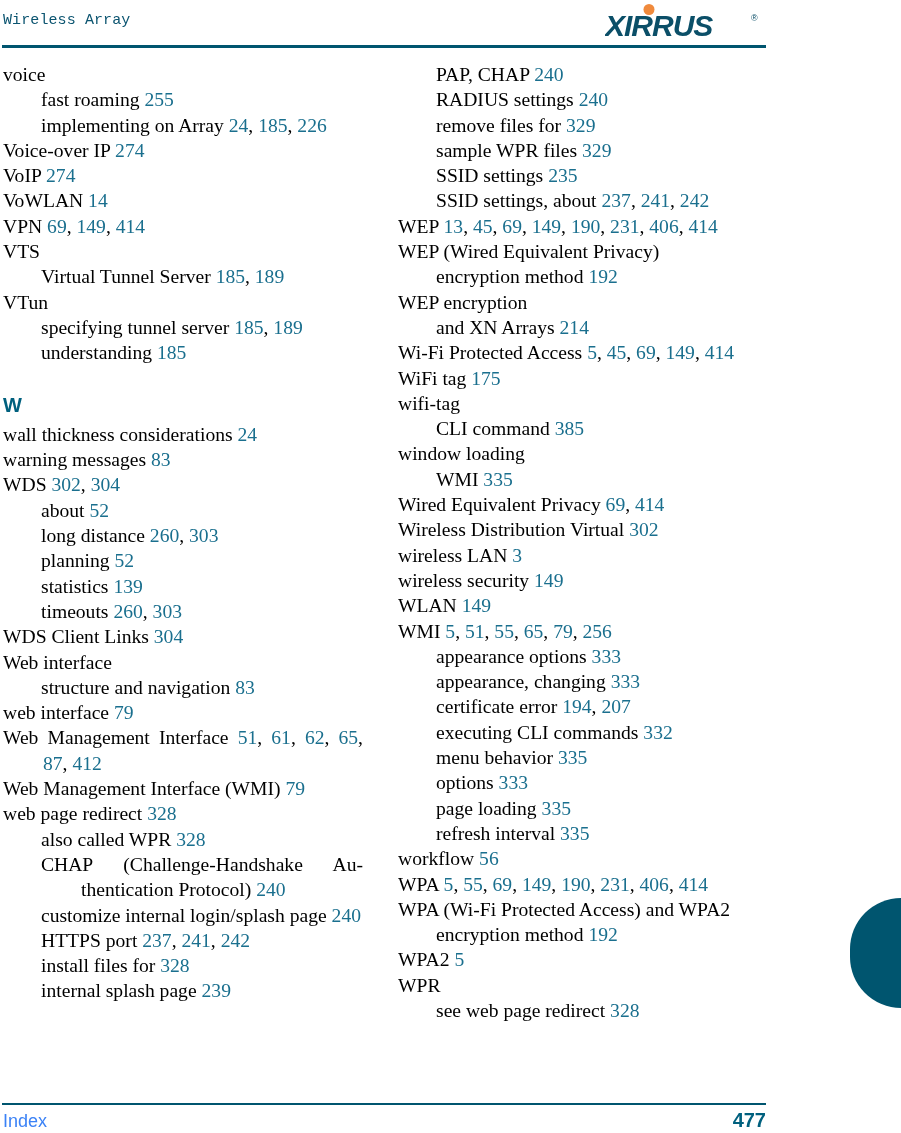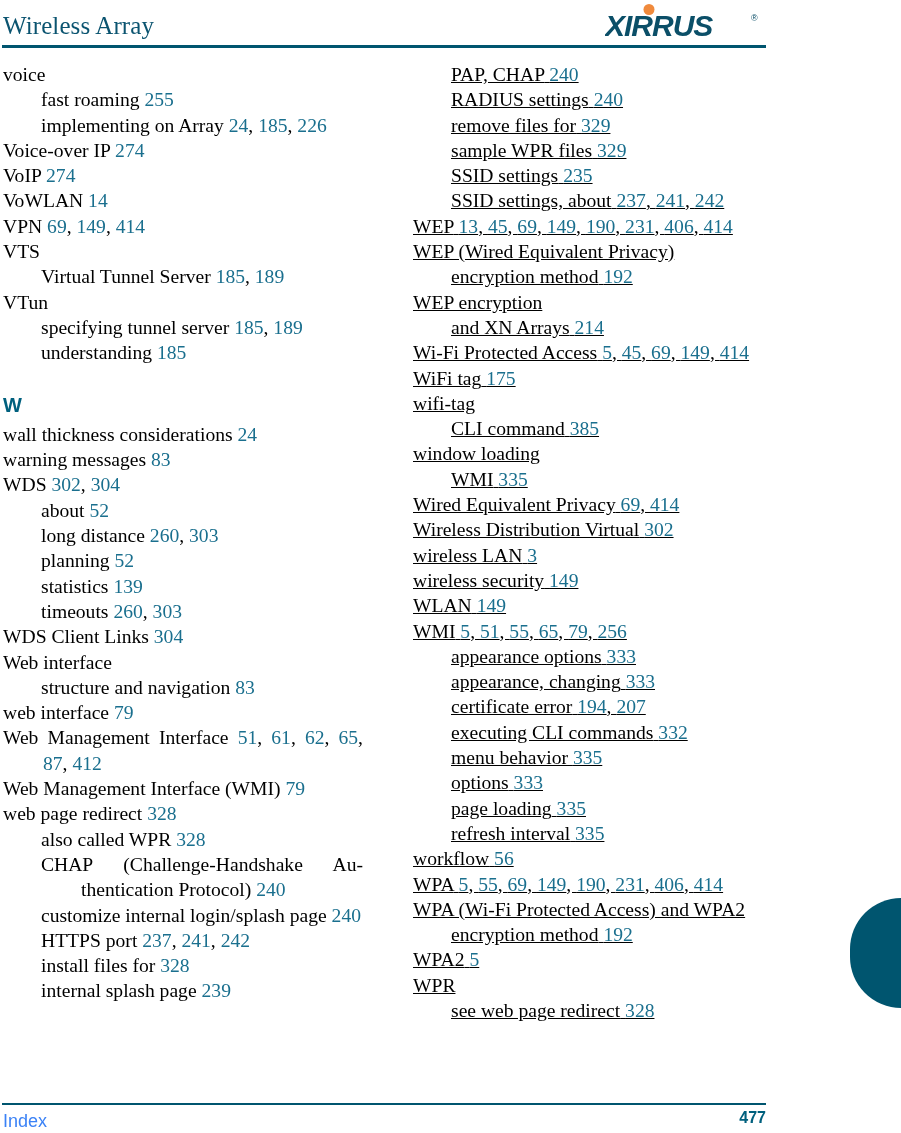--- a/index.html
+++ b/index.html
@@ -26,22 +26,22 @@
     position: absolute;
     top: 0;
     left: 0;
     width: 901px;
     height: 52px;
   }
   .header-title {
     position: absolute;
     left: 3px;
     top: 12px;
-    font-family: Liberation Serif, serif;
-    font-size: 25px;
+    font-family: Liberation Mono, monospace;
+    font-size: 15px;
     color: #0b5470;
     letter-spacing: 0.1px;
     white-space: nowrap;
   }
   .header-rule {
     position: absolute;
     left: 2px;
     top: 45px;
     width: 764px;
     height: 3px;
@@ -65,21 +65,21 @@
     left: 0;
     width: 901px;
     height: 1010px;
   }
   .col {
     position: absolute;
     top: 0;
     width: 360px;
   }
   .col-left  { left: 3px; }
-  .col-right { left: 413px; text-decoration: underline; }
+  .col-right { left: 398px; }
 
   .entry {
     font-size: 19.6px;
     line-height: 25.3px;
     color: #000000;
     margin: 0;
     padding: 0;
     text-align: justify;
     text-justify: inter-word;
     hyphens: none;
@@ -142,21 +142,21 @@
     color: #3b82f6;
   }
   .footer-right {
     position: absolute;
     left: 0;
     top: 34px;
     width: 766px;
     text-align: right;
     font-family: "Liberation Sans", sans-serif;
     font-weight: bold;
-    font-size: 16px;
+    font-size: 20px;
     color: #00607e;
   }
 </style>
 </head>
 <body>
 
 <div class="page">
 
   <div class="page-header">
     <div class="header-title">Wireless Array</div>

